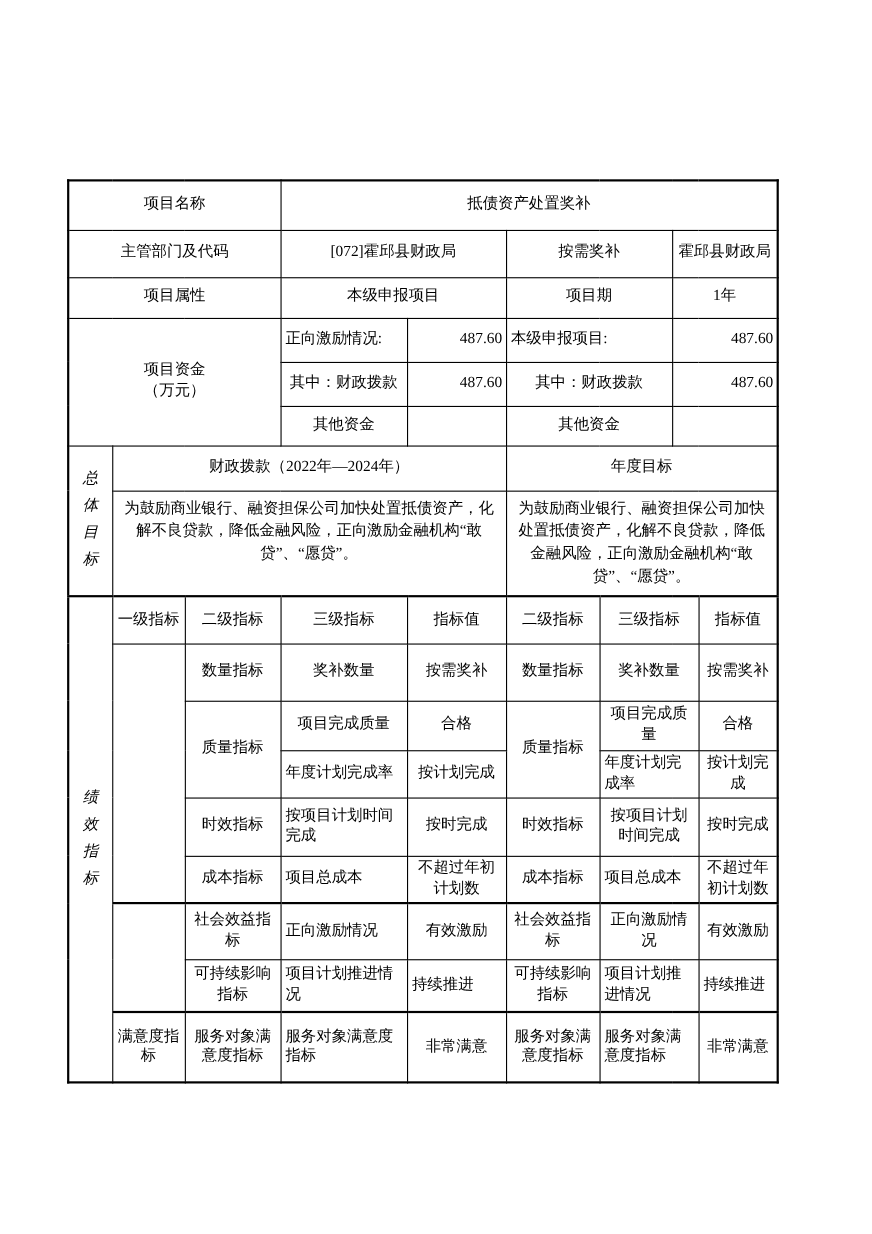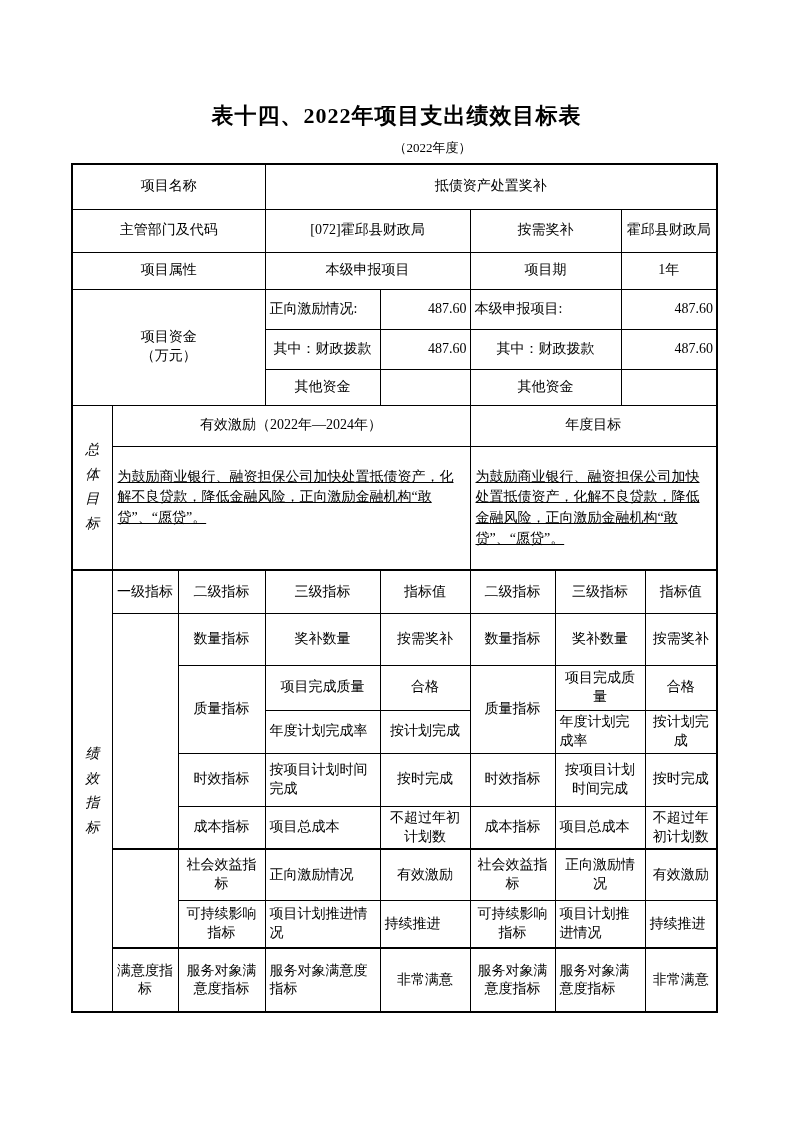--- a/index.html
+++ b/index.html
@@ -17,58 +17,56 @@
     font-size:22px;font-weight:bold;
     letter-spacing:1px;
   }
   .doc-subtitle{
     position:absolute;top:139px;left:0;right:0;
     text-align:center;
     padding-left:72px;
     font-size:13px;
   }
   table.main{
-    position:absolute;left:71px;top:163px;
+    position:absolute;left:61px;top:163px;
     width:645px;
     border-collapse:collapse;
     table-layout:fixed;
     border:2px solid #000;
   }
   td{
     border:1px solid #000;
     font-size:14px;
     line-height:1.35;
     text-align:center;
     vertical-align:middle;
     padding:2px 4px;
     overflow:hidden;
     word-break:break-word;
   }
   tr.sep td{border-top-width:2px;}
   td.left{text-align:left;}
   td.num{text-align:right;padding-right:3px;}
   td.goal{
-    text-align:left;vertical-align:top;
-    padding:20px 5px;line-height:1.48;text-decoration:underline;
+    text-align:center;vertical-align:top;
+    padding:6px 5px;line-height:1.48;
   }
   td.vcell{
     word-break:break-all;
     line-height:1.75;
     padding:2px 6px;
     font-style:italic;
   }
   td.wrap2{white-space:pre-line;margin-left:21px;}
 </style>
 </head>
 <body>
 
 <div class="page">
 
-  <div class="doc-title">表十四、2022年项目支出绩效目标表</div>
-  <div class="doc-subtitle">（2022年度）</div>
 
   <table class="main">
     <colgroup>
       <col style="width:40px">
         <col style="width:66px">
         <col style="width:87px">
       <col style="width:115px">
         <col style="width:90px">
         <col style="width:85px">
       <col style="width:66px">
@@ -110,21 +108,21 @@
     </tr>
     <tr style="height:36px">
       <td>其他资金</td>
       <td class="num"></td>
       <td colspan="2">其他资金</td>
       <td colspan="2" class="num"></td>
     </tr>
 
     <tr style="height:41px">
       <td rowspan="2" class="vcell">总体目标</td>
-      <td colspan="4">有效激励（2022年—2024年）</td>
+      <td colspan="4">财政拨款（2022年—2024年）</td>
       <td colspan="4">年度目标</td>
     </tr>
     <tr style="height:63px">
       <td colspan="4" class="goal">为鼓励商业银行、融资担保公司加快处置抵债资产，化解不良贷款，降低金融风险，正向激励金融机构“敢贷”、“愿贷”。</td>
       <td colspan="4" class="goal">为鼓励商业银行、融资担保公司加快处置抵债资产，化解不良贷款，降低金融风险，正向激励金融机构“敢贷”、“愿贷”。</td>
     </tr>
 
     <tr class="sep" style="height:43px">
       <td rowspan="9" class="vcell">绩效指标</td>
       <td>一级指标</td>

